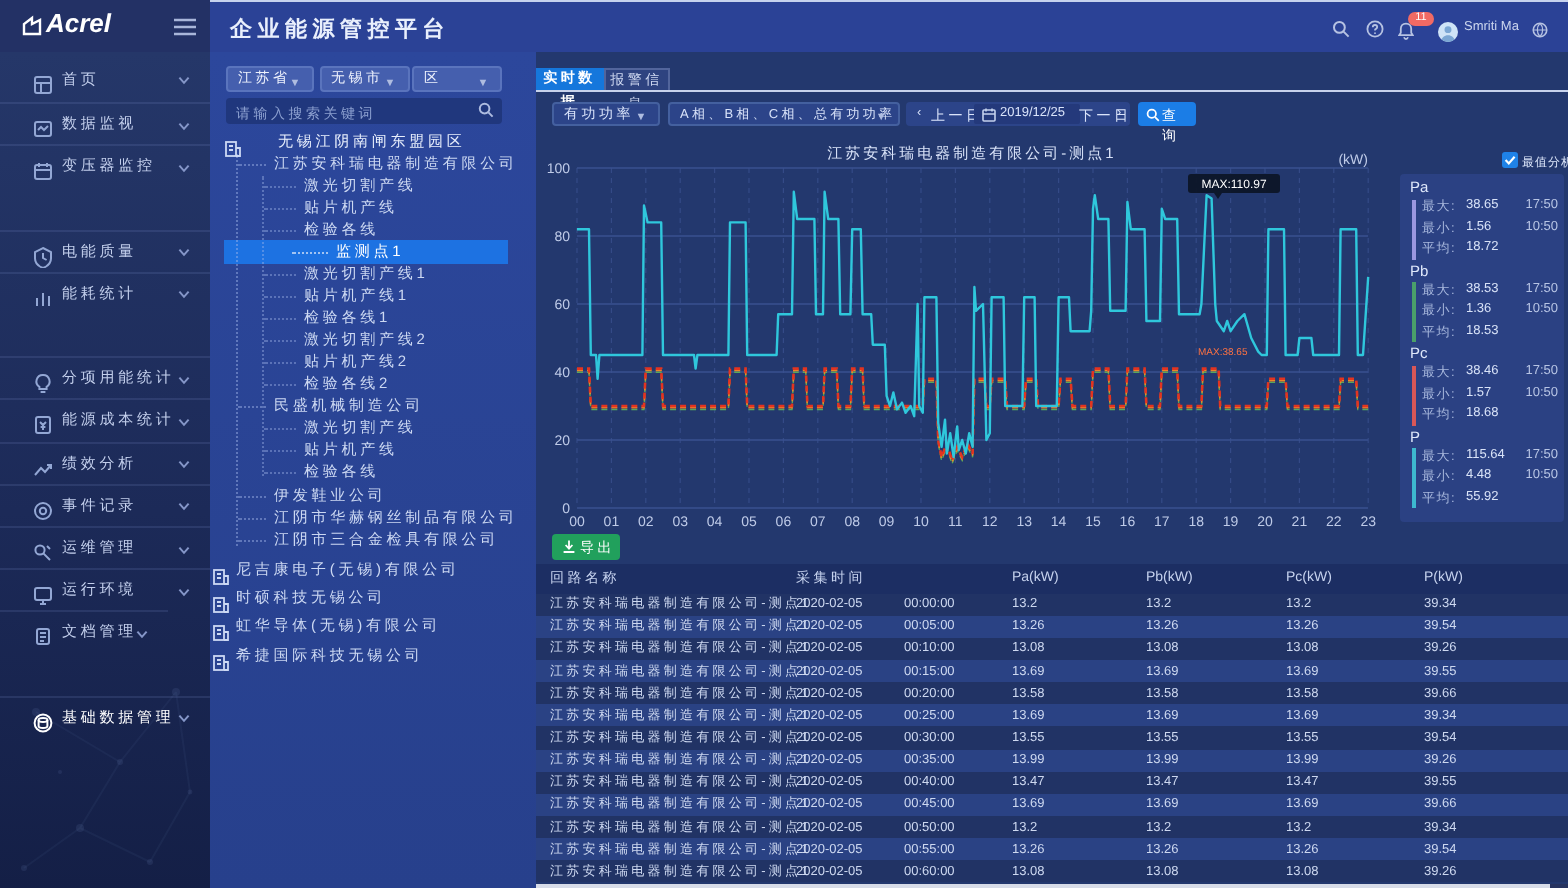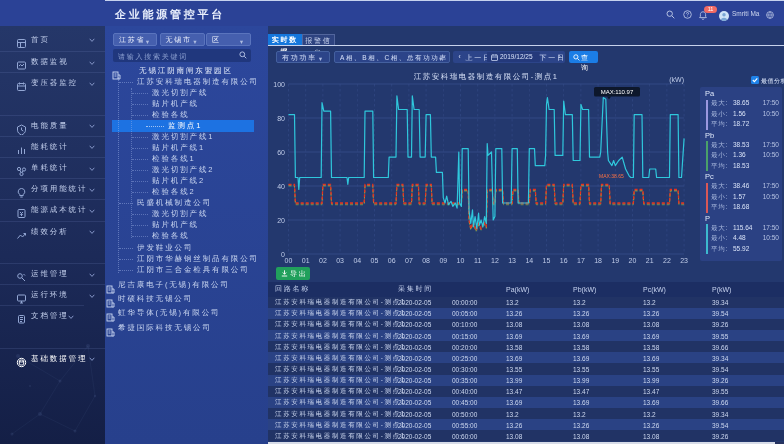--- a/index.html
+++ b/index.html
@@ -71,32 +71,20 @@
     </div>
     <div style="position:absolute;left:0;top:109.8px;width:105px;height:21.2px;border-top:1px solid rgba(130,150,210,.16);">
       <span style="position:absolute;left:16px;top:5px"><svg width="11" height="11" viewBox="0 0 11 11">
           <path d="M2.5 9V5M5.5 9V2.5M8.5 9V4" stroke="#93a7d4" stroke-width="1" fill="none"></path>
         </svg></span>
       <span class="cj" style="position:absolute;left:31px;top:50%;transform:translateY(-50%);font-size:7.5px;color:#c3cfec;white-space:nowrap">能耗统计</span>
       <svg style="position:absolute;right:10px;top:8.5px" width="6" height="5" viewBox="0 0 6 5">
         <path d="M0.7 0.8L3 3.4L5.3 0.8" fill="none" stroke="#8596c8" stroke-width="1"></path>
       </svg>
     </div>
-    <div style="position:absolute;left:0;top:131.0px;width:105px;height:21.2px;border-top:1px solid rgba(130,150,210,.16);">
-      <span style="position:absolute;left:16px;top:5px"><svg width="11" height="11" viewBox="0 0 11 11">
-          <circle cx="3" cy="3" r="1.6" stroke="#93a7d4" stroke-width="1" fill="none"></circle>
-          <circle cx="8" cy="3.5" r="1.6" stroke="#93a7d4" stroke-width="1" fill="none"></circle>
-          <circle cx="5.5" cy="8" r="1.6" stroke="#93a7d4" stroke-width="1" fill="none"></circle>
-          <path d="M4 4.2L5 6.5M7 4.8L6 6.5" stroke="#93a7d4" stroke-width="1" fill="none"></path>
-        </svg></span>
-      <span class="cj" style="position:absolute;left:31px;top:50%;transform:translateY(-50%);font-size:7.5px;color:#c3cfec;white-space:nowrap">单耗统计</span>
-      <svg style="position:absolute;right:10px;top:8.5px" width="6" height="5" viewBox="0 0 6 5">
-        <path d="M0.7 0.8L3 3.4L5.3 0.8" fill="none" stroke="#8596c8" stroke-width="1"></path>
-      </svg>
-    </div>
     <div style="position:absolute;left:0;top:152.2px;width:105px;height:21.2px;border-top:1px solid rgba(130,150,210,.16);">
       <span style="position:absolute;left:16px;top:5px"><svg width="11" height="11" viewBox="0 0 11 11">
           <path d="M5.5 1.5a3.2 3.2 0 0 1 1.8 5.9v1.1h-3.6V7.4A3.2 3.2 0 0 1 5.5 1.5z" stroke="#93a7d4" stroke-width="1" fill="none"></path>
           <path d="M4.3 10h2.4" stroke="#93a7d4" stroke-width="1" fill="none"></path>
         </svg></span>
       <span class="cj" style="position:absolute;left:31px;top:50%;transform:translateY(-50%);font-size:7.5px;color:#c3cfec;white-space:nowrap">分项用能统计</span>
       <svg style="position:absolute;right:10px;top:8.5px" width="6" height="5" viewBox="0 0 6 5">
         <path d="M0.7 0.8L3 3.4L5.3 0.8" fill="none" stroke="#8596c8" stroke-width="1"></path>
       </svg>
     </div>
@@ -109,20 +97,30 @@
       <svg style="position:absolute;right:10px;top:8.5px" width="6" height="5" viewBox="0 0 6 5">
         <path d="M0.7 0.8L3 3.4L5.3 0.8" fill="none" stroke="#8596c8" stroke-width="1"></path>
       </svg>
     </div>
     <div style="position:absolute;left:0;top:194.6px;width:105px;height:21.2px;border-top:1px solid rgba(130,150,210,.16);">
       <span style="position:absolute;left:16px;top:5px"><svg width="11" height="11" viewBox="0 0 11 11">
           <path d="M1.5 8.5L4.5 5l2 2 3-3.5" stroke="#93a7d4" stroke-width="1" fill="none"></path>
           <path d="M7.5 3.5h2v2" stroke="#93a7d4" stroke-width="1" fill="none"></path>
         </svg></span>
       <span class="cj" style="position:absolute;left:31px;top:50%;transform:translateY(-50%);font-size:7.5px;color:#c3cfec;white-space:nowrap">绩效分析</span>
+      <svg style="position:absolute;right:10px;top:8.5px" width="6" height="5" viewBox="0 0 6 5">
+        <path d="M0.7 0.8L3 3.4L5.3 0.8" fill="none" stroke="#8596c8" stroke-width="1"></path>
+      </svg>
+    </div>
+    <div style="position:absolute;left:0;top:215.8px;width:105px;height:21.2px;border-top:1px solid rgba(130,150,210,.16);">
+      <span style="position:absolute;left:16px;top:5px"><svg width="11" height="11" viewBox="0 0 11 11">
+          <circle cx="5.5" cy="5.5" r="4" stroke="#93a7d4" stroke-width="1" fill="none"></circle>
+          <circle cx="5.5" cy="5.5" r="1.6" stroke="#93a7d4" stroke-width="1" fill="none"></circle>
+        </svg></span>
+      <span class="cj" style="position:absolute;left:31px;top:50%;transform:translateY(-50%);font-size:7.5px;color:#c3cfec;white-space:nowrap">事件记录</span>
       <svg style="position:absolute;right:10px;top:8.5px" width="6" height="5" viewBox="0 0 6 5">
         <path d="M0.7 0.8L3 3.4L5.3 0.8" fill="none" stroke="#8596c8" stroke-width="1"></path>
       </svg>
     </div>
     <div style="position:absolute;left:0;top:237.0px;width:105px;height:21.2px;border-top:1px solid rgba(130,150,210,.16);">
       <span style="position:absolute;left:16px;top:5px"><svg width="11" height="11" viewBox="0 0 11 11">
           <circle cx="4" cy="4" r="2.3" stroke="#93a7d4" stroke-width="1" fill="none"></circle>
           <path d="M5.7 5.7L9 9M7.5 2l1.5 1.5" stroke="#93a7d4" stroke-width="1" fill="none"></path>
         </svg></span>
       <span class="cj" style="position:absolute;left:31px;top:50%;transform:translateY(-50%);font-size:7.5px;color:#c3cfec;white-space:nowrap">运维管理</span>
@@ -496,20 +494,29 @@
     <span style="position:absolute;left:184px;top:50%;transform:translateY(-50%);font-size:6.5px;color:#cdd8f0">00:60:00</span>
     <span style="position:absolute;left:238px;top:50%;transform:translateY(-50%);font-size:6.5px;color:#cdd8f0">13.08</span>
     <span style="position:absolute;left:305px;top:50%;transform:translateY(-50%);font-size:6.5px;color:#cdd8f0">13.08</span>
     <span style="position:absolute;left:375px;top:50%;transform:translateY(-50%);font-size:6.5px;color:#cdd8f0">13.08</span>
     <span style="position:absolute;left:444px;top:50%;transform:translateY(-50%);font-size:6.5px;color:#cdd8f0">39.26</span>
   </div>
 <div style="position:absolute;left:268px;top:441.5px;width:507px;height:2.5px;background:#d7dce8"></div>
 <div style="position:absolute;left:775px;top:441.5px;width:9px;height:2.5px;background:#27335f"></div>
 <div id="topbar">
 <div id="topline"></div>
+<div id="logoarea">
+ <svg style="position:absolute;left:10px;top:7px" width="12" height="12" viewBox="0 0 12 12">
+        <path d="M2 10L2 5L6 2L6 5L10 3L10 10Z" fill="none" stroke="#fff" stroke-width="1.2"></path>
+      </svg>
+ <span style="position:absolute;left:23px;top:4px;font-size:13px;font-weight:bold;font-style:italic;color:#fff">Acrel</span>
+ <svg style="position:absolute;left:87px;top:9px" width="11" height="9" viewBox="0 0 11 9">
+        <path d="M0 1h11M0 4.5h11M0 8h11" stroke="#a9b6da" stroke-width="1.3"></path>
+      </svg>
+</div>
 <span class="cj" style="position:absolute;left:115px;top:7px;font-size:11px;font-weight:bold;color:#e9effc;white-space:nowrap">企业能源管控平台</span>
 <svg style="position:absolute;left:666px;top:10px" width="9" height="9" viewBox="0 0 9 9">
       <circle cx="3.7" cy="3.7" r="2.7" fill="none" stroke="#b6c2e2" stroke-width="1"></circle>
       <path d="M5.8 5.8L8.3 8.3" stroke="#b6c2e2" stroke-width="1"></path>
     </svg>
 <svg style="position:absolute;left:683px;top:10px" width="9" height="9" viewBox="0 0 9 9">
       <circle cx="4.5" cy="4.5" r="3.8" fill="none" stroke="#b6c2e2" stroke-width="0.9"></circle>
       <path d="M3.4 3.6c0-.7.5-1.1 1.1-1.1.7 0 1.1.4 1.1 1 0 .6-.5.8-.9 1.1-.2.2-.2.4-.2.7" fill="none" stroke="#b6c2e2" stroke-width="0.9"></path>
       <circle cx="4.5" cy="6.6" r="0.45" fill="#b6c2e2"></circle>
     </svg>

